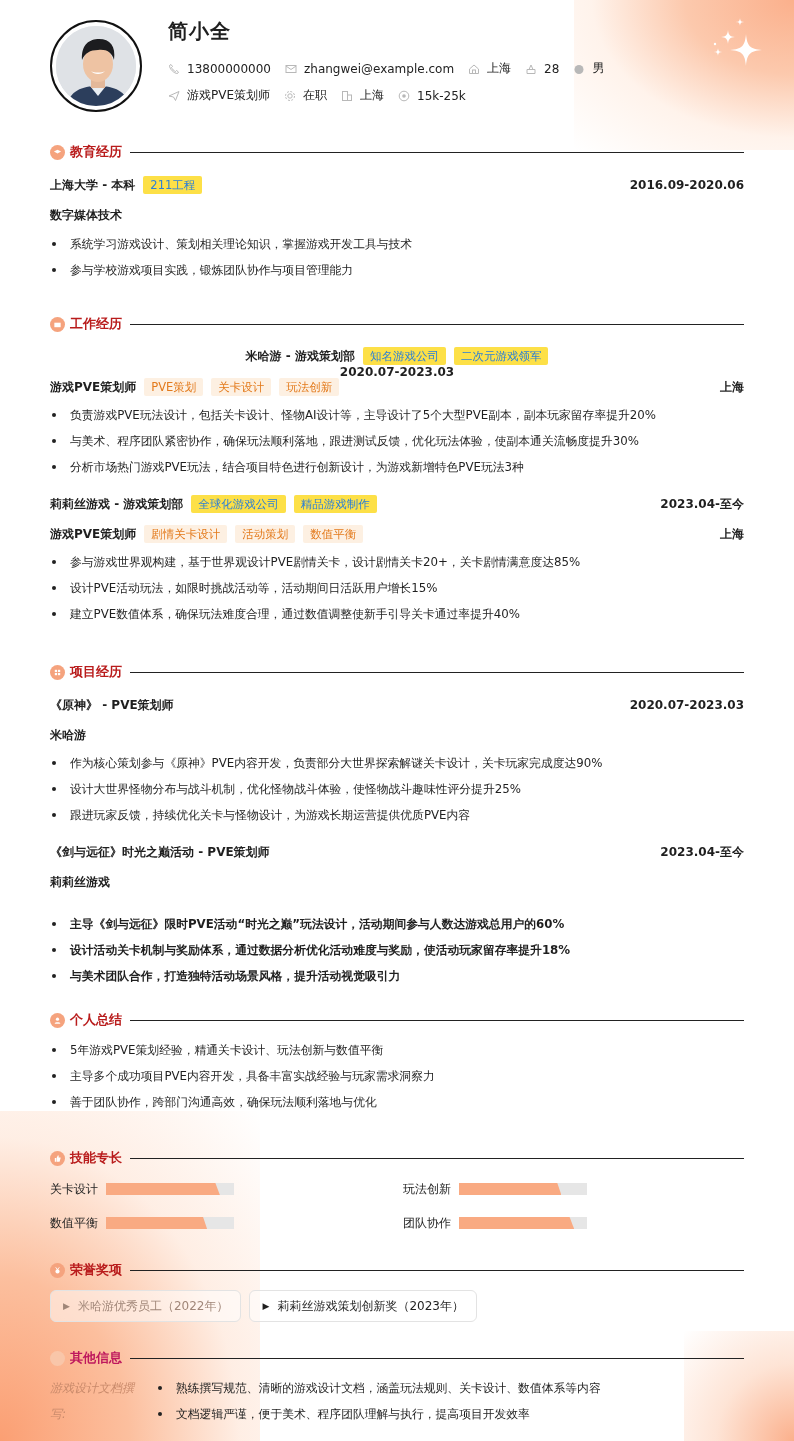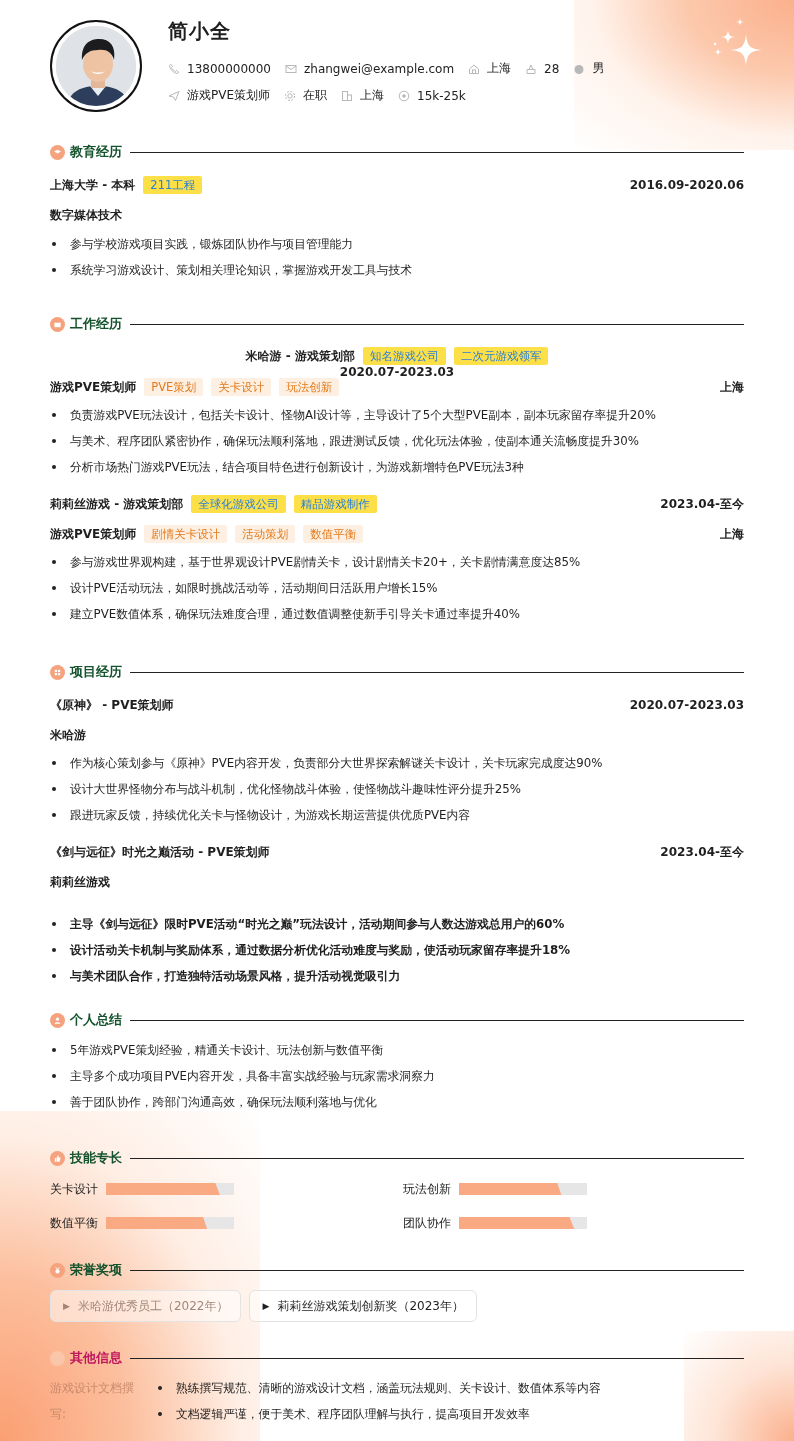--- a/index.html
+++ b/index.html
@@ -49,21 +49,21 @@
   .info-item .ic { width: 12px; height: 12px; margin-right: 7px; color: #b8b8b8; display: inline-flex; }
   .info-item .ic svg { width: 12px; height: 12px; }
 
   
   .section-head { display: flex; align-items: center; margin-bottom: 14px; }
   .sec-icon {
     width: 15px; height: 15px; border-radius: 50%; background: #f5a37e;
     margin-right: 5px; display: inline-flex; align-items: center; justify-content: center;
   }
   .sec-icon svg { width: 9px; height: 9px; }
-  .sec-title { font-size: 13px; font-weight: bold; color: #14532d; margin-right: 8px; white-space: nowrap; }
+  .sec-title { font-size: 13px; font-weight: bold; color: #b91c1c; margin-right: 8px; white-space: nowrap; }
   .sec-line { flex: 1; height: 1px; background: #222; }
   .section { position: absolute; left: 50px; right: 50px; }
 
   .row { display: flex; align-items: center; justify-content: space-between; height: 20px; }
   .row-left { display: flex; align-items: center; }
   .bold { font-weight: bold; font-size: 12px; }
   .tag { display: inline-block; padding: 1px 7px; margin-left: 8px; font-size: 11.5px; line-height: 16px; border-radius: 2px; }
   .tag.blue { background: #fde047; color: #2b7fd8; }
   .tag.orange { background: #fdf0e2; color: #e37a1c; }
   .date { font-weight: bold; font-size: 12px; }
@@ -80,21 +80,21 @@
 
   .awards { display: flex; }
   .award {
     display: flex; align-items: center; height: 32px; padding: 0 12px;
     border: 1px solid #e3e3e3; border-radius: 6px; margin-right: 8px; background: rgba(255,255,255,0.5);
     font-size: 12px;
   }
   .award .tri { font-size: 9px; margin-right: 8px; }
 
   .other-row { display: flex; }
-  .other-label { width: 100px; font-size: 12px; color: #c98a6b; height: 26px; line-height: 26px; }
+  .other-label { width: 100px; font-size: 12px; color: #c98a6b; height: 26px; line-height: 26px; font-style: italic; }
 </style>
 </head>
 <body>
 
 <div class="bg-tr"></div>
 <div class="bg-bl"></div>
 <div class="bg-br"></div>
 <svg class="sparkle" viewBox="0 0 62 62">
   <path d="M36 18 C37 30 40 33 52 34 C40 35 37 38 36 50 C35 38 32 35 20 34 C32 33 35 30 36 18Z" fill="#fff"></path>
   <path d="M18 14 C18.5 19 20 20.5 25 21 C20 21.5 18.5 23 18 28 C17.5 23 16 21.5 11 21 C16 20.5 17.5 19 18 14Z" fill="#fff"></path>
@@ -219,22 +219,22 @@
       <div class="row-left">
         <span class="bold">上海大学 - 本科</span>
         <span class="tag blue">211工程</span>
       </div>
       <span class="date">2016.09-2020.06</span>
     </div>
     <div class="row" style="margin-top:10px;text-align:right;">
       <span class="bold">数字媒体技术</span>
     </div>
     <ul class="bullets" style="margin-top:6px;">
+      <li>系统学习游戏设计、策划相关理论知识，掌握游戏开发工具与技术</li>
       <li>参与学校游戏项目实践，锻炼团队协作与项目管理能力</li>
-      <li>系统学习游戏设计、策划相关理论知识，掌握游戏开发工具与技术</li>
     </ul>
   </div>
 
   <div class="section" style="top:315px;">
     <div class="section-head">
       <span class="sec-icon">
           <svg viewBox="0 0 10 10">
             <rect x="1.5" y="3" width="7" height="5" fill="#fff"></rect>
           </svg>
         </span>

